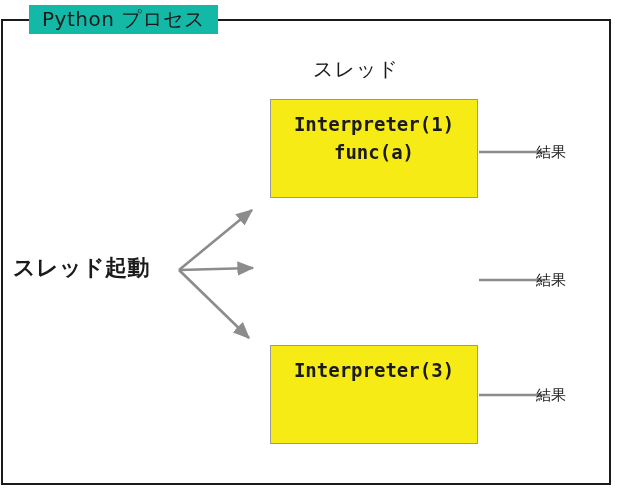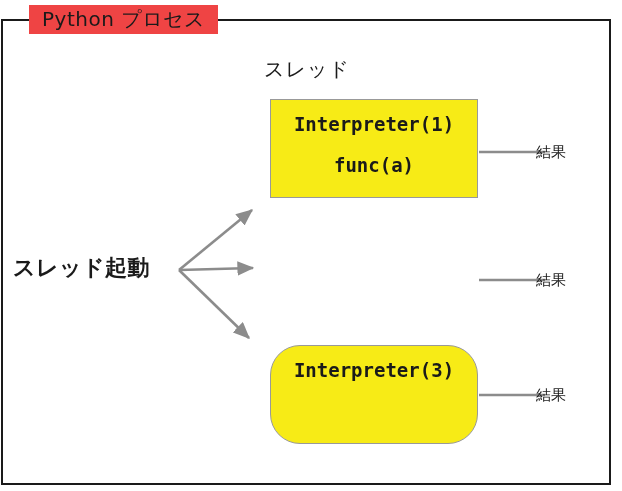--- a/index.html
+++ b/index.html
@@ -22,61 +22,60 @@
   
   .frame {
     position: absolute;
     left: 1px; top: 19px;
     width: 610px; height: 466px;
     border: 2.5px solid var(--frame);
   }
   .frame-legend {
     position: absolute;
     left: 26px; top: -16px;
-    background: #ef4444;
+    background: #14b8a6;
     padding: 0 13px;
     font-size: 20px;
     font-weight: 500;
     letter-spacing: 0.5px;
     white-space: nowrap;
     line-height: 29px;
   }
 
   
   .thread-caption {
     position: absolute;
-    left: 264px; top: 56px;
+    left: 252px; top: 56px;
     width: 208px;
-    text-align: left;
+    text-align: center;
     font-size: 20px;
     letter-spacing: 1px;
     line-height: 26px;
     white-space: nowrap;
   }
 
   
   .ibox {
     position: absolute;
     left: 270px;
     width: 208px; height: 99px;
     background: var(--box_fill);
     border: 1.5px solid var(--box_border);
     display: flex;
     flex-direction: column;
     align-items: center;
     padding-top: 10px;
-    row-gap: 13px;
     font-family: "DejaVu Sans Mono", "Liberation Mono", monospace;
     font-size: 19px;
     font-weight: 600;
     white-space: nowrap;
   }
   .ibox.b1 { top: 99px; }
   .ibox.b2 { top: 222px; }
-  .ibox.b3 { top: 345px; border-radius: 30px; }
+  .ibox.b3 { top: 345px; }
   .ibox .line { line-height: 28px; }
 
   
   .start-label {
     position: absolute;
     left: 13px; top: 251px;
     font-size: 22px;
     font-weight: 700;
     letter-spacing: 0.5px;
     line-height: 33px;

